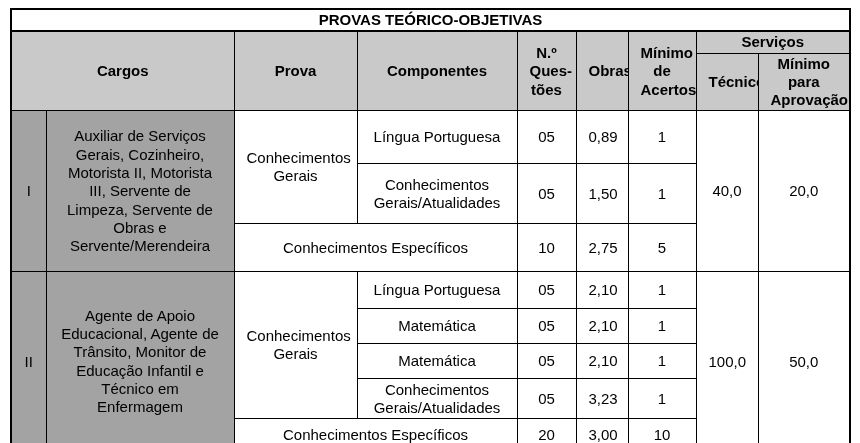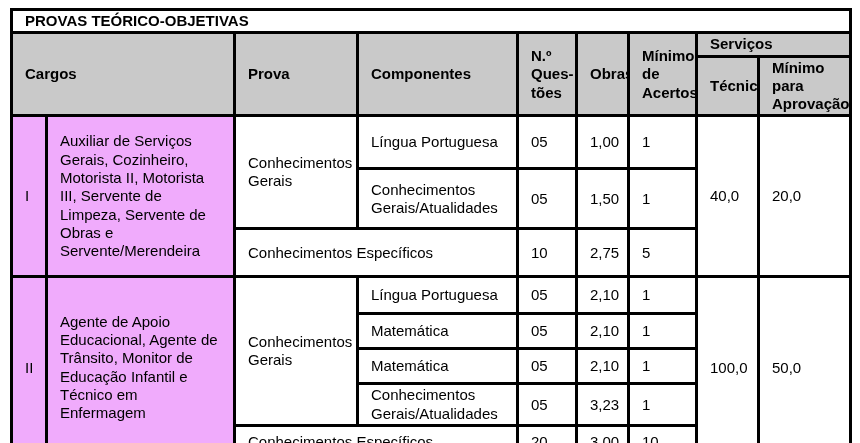--- a/index.html
+++ b/index.html
@@ -17,41 +17,41 @@
     padding: 8px 11px 5px 10px;
     background: #ffffff;
   }
   table.provas {
     border-collapse: collapse;
     table-layout: fixed;
     width: 839px;
     border: 2px solid #000000;
   }
   table.provas td {
-    border: 3px solid #000000;
-    text-align: left;
+    border: 1px solid #000000;
+    text-align: center;
     vertical-align: middle;
     font-size: 15px;
     line-height: 1.22;
     padding: 1px 12px;
     overflow: hidden;
   }
   td.title-cell {
     font-weight: bold;
     font-size: 15.5px;
     border-bottom: 2px solid #000000 !important;
     height: 21px;
     padding: 1px 2px;
   }
   td.hdr {
     background: #c9c9c9;
     font-weight: bold;
     font-size: 14.5px;
   }
-  td.gray { background: #f0abfc; }
+  td.gray { background: #a3a3a3; }
   .preline { white-space: pre-line; }
   tr.r-h1 { height: 16px; }
   tr.r-h2 { height: 51px; }
   tr.g1r1 { height: 53px; }
   tr.g1r2 { height: 60px; }
   tr.g1r3 { height: 48px; }
   tr.g2r1 { height: 37px; }
   tr.g2r2 { height: 35px; }
   tr.g2r3 { height: 35px; }
   tr.g2r4 { height: 40px; }
@@ -98,21 +98,21 @@
       <td class="hdr header-band preline">Mínimo para
 Aprovação</td>
     </tr>
 
     <tr class="g1r1">
       <td rowspan="3" class="gray">I</td>
       <td rowspan="3" class="gray cargos-cell">Auxiliar de Serviços Gerais, Cozinheiro, Motorista II, Motorista III, Servente de Limpeza, Servente de Obras e Servente/Merendeira</td>
       <td rowspan="2">Conhecimentos Gerais</td>
       <td>Língua Portuguesa</td>
       <td>05</td>
-      <td>1,00</td>
+      <td>0,89</td>
       <td>1</td>
       <td rowspan="3">40,0</td>
       <td rowspan="3">20,0</td>
     </tr>
     <tr class="g1r2">
       <td>Conhecimentos Gerais/Atualidades</td>
       <td>05</td>
       <td>1,50</td>
       <td>1</td>
     </tr>

